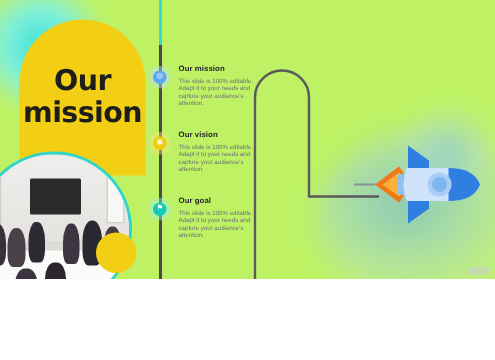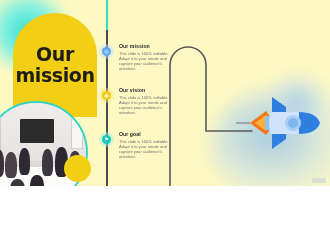--- a/index.html
+++ b/index.html
@@ -4,21 +4,21 @@
 <style>
   html,body{margin:0;padding:0;}
   body{
     width:330px;height:186px;
     background:#ffffff;
     font-family:"Liberation Sans", sans-serif;
     overflow:hidden;
   }
   #slide{
     position:relative;width:330px;height:186px;
-    background:#fef9c3;overflow:hidden;
+    background:#bef264;overflow:hidden;
   }
 
   
   .glow-teal{
     position:absolute;left:-16px;top:-12px;width:86px;height:86px;
     border-radius:50%;
     background:radial-gradient(circle at 50% 50%, #3ee0cf 0%, #7defdf 38%, rgba(140,240,228,0.35) 62%, rgba(255,255,255,0) 76%);
     filter:blur(5px);
   }
   .glow-blue{

